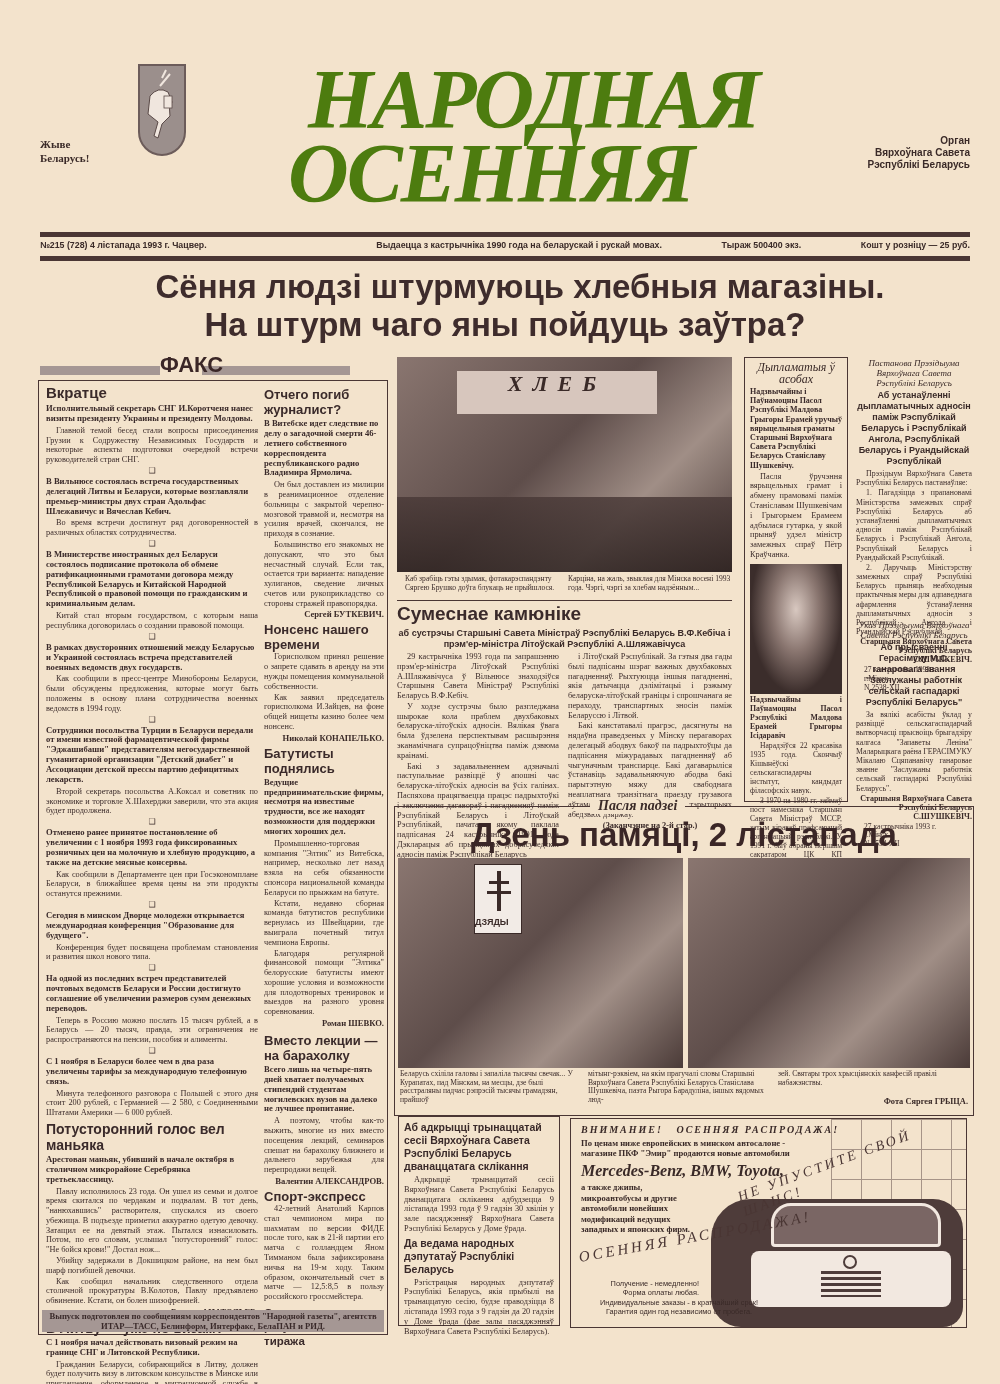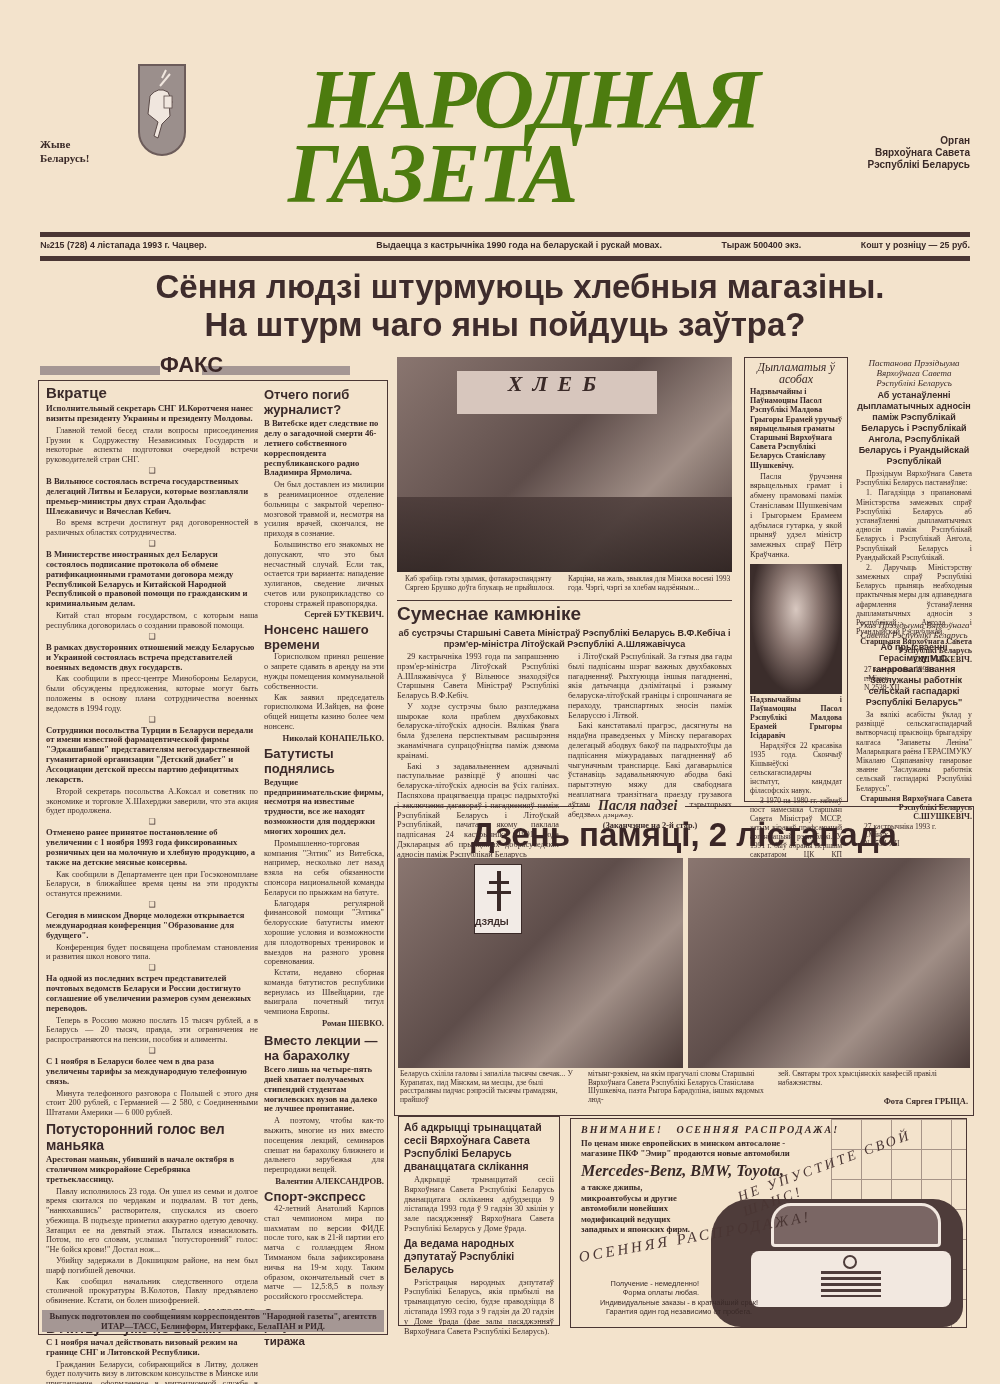--- a/index.html
+++ b/index.html
@@ -32,21 +32,21 @@
     <path d="M22 12 l4 -8 M20 20 l10 -12" stroke="#f0e6de" stroke-width="2"></path>
     <rect x="24" y="30" width="8" height="12" fill="#f0e6de" stroke="#5a4a48" stroke-width="0.8"></rect>
   </svg>
 </div>
 <div class="abs" style="left:40px;top:137px;font-size:11px;font-weight:bold;line-height:14px;">
   <div>Жыве</div>
   <div>Беларусь!</div>
 </div>
 <div class="abs logo-title" style="left:268px;top:60px;font-size:84px;line-height:80px;">
   <div style="padding-left:40px;">НАРОДНАЯ</div>
-  <div style="padding-left:20px;margin-top:-6px;">ГАЗЕТА</div>
+  <div style="padding-left:20px;margin-top:-6px;">ОСЕННЯЯ</div>
 </div>
 <div class="abs sans" style="right:30px;top:135px;text-align:right;font-size:10px;font-weight:bold;line-height:12px;">
   <div>Орган</div>
   <div>Вярхоўнага Савета</div>
   <div>Рэспублікі Беларусь</div>
 </div>
 <div class="abs rule-thick" style="left:40px;top:232px;width:930px;"></div>
 <div class="abs sans" style="left:40px;top:240px;width:930px;height:14px;font-size:8.8px;font-weight:bold;display:flex;justify-content:space-between;">
   <span>№215 (728) 4 лістапада 1993 г. Чацвер.</span>
   <span style="margin-left:110px;">Выдаецца з кастрычніка 1990 года на беларускай і рускай мовах.</span>
@@ -142,22 +142,22 @@
       <div class="h2" style="font-size: 13px; line-height: 15px; margin-top: 3px;">Нонсенс нашего времени</div>
       <div class="body-text">
         <p>Горисполком принял решение о запрете сдавать в аренду на эти нужды помещения коммунальной собственности.</p>
         <p>Как заявил председатель горисполкома И.Зайцев, на фоне общей нищеты казино более чем нонсенс.</p>
       </div>
       <div class="byline">Николай КОНАПЕЛЬКО.</div>
       <div class="h2" style="font-size: 13px; line-height: 15px; margin-top: 3px;">Батутисты поднялись</div>
       <div class="lead">Ведущие предпринимательские фирмы, несмотря на известные трудности, все же находят возможности для поддержки многих хороших дел.</div>
       <div class="body-text">
         <p>Промышленно-торговая компания "Элтик" из Витебска, например, несколько лет назад взяла на себя обязанности спонсора национальной команды Беларуси по прыжкам на батуте.</p>
+        <p>Кстати, недавно сборная команда батутистов республики вернулась из Швейцарии, где выиграла почетный титул чемпиона Европы.</p>
         <p>Благодаря регулярной финансовой помощи "Элтика" белорусские батутисты имеют хорошие условия и возможности для плодотворных тренировок и выездов на разного уровня соревнования.</p>
-        <p>Кстати, недавно сборная команда батутистов республики вернулась из Швейцарии, где выиграла почетный титул чемпиона Европы.</p>
       </div>
       <div class="byline">Роман ШЕВКО.</div>
       <div class="h2" style="font-size: 13px; line-height: 15px; margin-top: 5px;">Вместо лекции — на барахолку</div>
       <div class="lead">Всего лишь на четыре-пять дней хватает получаемых стипендий студентам могилевских вузов на далеко не лучшее пропитание.</div>
       <div class="body-text">
         <p>А поэтому, чтобы как-то выжить, многие из них вместо посещения лекций, семинаров спешат на барахолку ближнего и дальнего зарубежья для перепродажи вещей.</p>
       </div>
       <div class="byline">Валентин АЛЕКСАНДРОВ.</div>
       <div class="h2" style="font-size: 13px; line-height: 15px; margin-top: 3px;">Спорт-экспресс</div>
       <div class="body-text">

